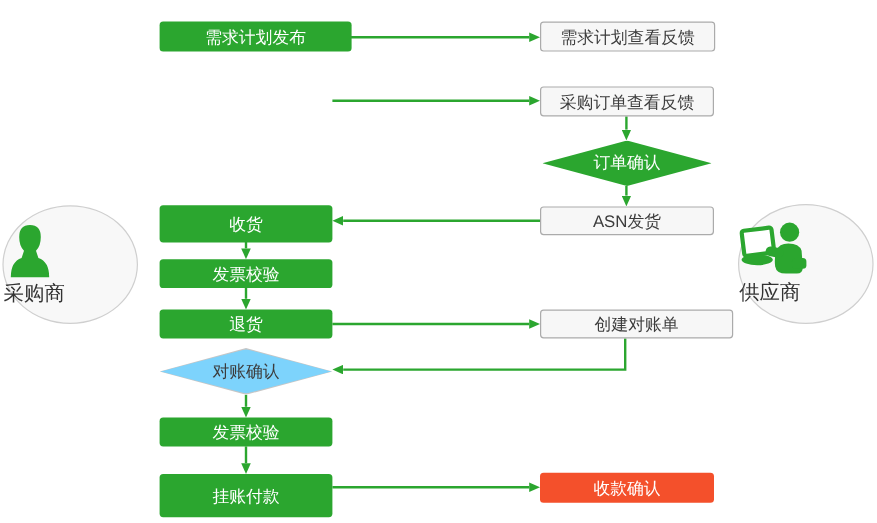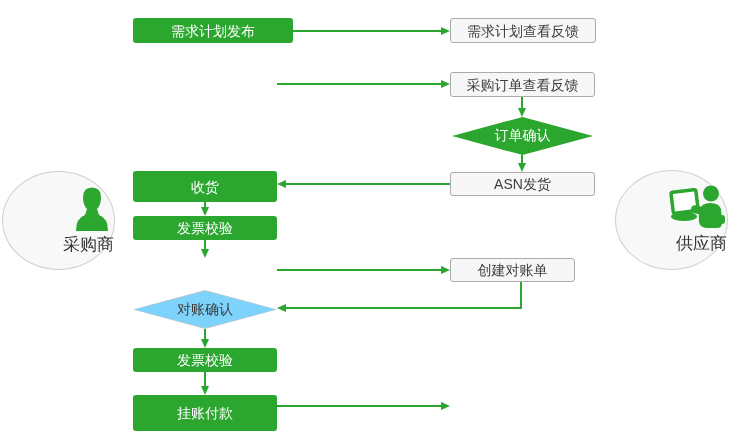--- a/index.html
+++ b/index.html
@@ -25,21 +25,21 @@
   .diamond-outer{position:absolute;clip-path:polygon(50% 0,100% 50%,50% 100%,0 50%);background:#C6C6C6;}
   .diamond-inner{
     position:absolute;left:1px;top:1px;right:1px;bottom:1px;
     clip-path:polygon(50% 0,100% 50%,50% 100%,0 50%);
     background:#7dd3fc;color:#3c3c3c;
     display:flex;align-items:center;justify-content:center;font-size:14px;white-space:nowrap;
   }
   .actor{
     position:absolute;box-sizing:border-box;border-radius:50%;
     background:#F8F8F8;border:1px solid #CFCFCF;
-    display:flex;flex-direction:column;align-items:flex-end;justify-content:center;
+    display:flex;flex-direction:column;align-items:flex-start;justify-content:center;
   }
   .actor-label{font-size:17px;color:#333333;margin-top:1px;white-space:nowrap;}
 </style>
 </head>
 <body>
 
 <div class="canvas">
 
   <svg class="edges" width="731" height="436" viewBox="0 0 731 436">
     <defs>
@@ -63,39 +63,41 @@
     </g>
   </svg>
 
   <div class="node green" style="left:133px;top:18px;width:160px;height:25px">需求计划发布</div>
 
 
   <div class="node green" style="left:133px;top:171px;width:144px;height:31px">收货</div>
 
   <div class="node green" style="left:133px;top:216px;width:144px;height:24px">发票校验</div>
 
+  <div class="node green" style="left:133px;top:258px;width:144px;height:24px">退货</div>
 
   <div class="diamond-outer" style="left:133px;top:290px;width:144px;height:39px">
     <div class="diamond-inner">对账确认</div>
   </div>
 
   <div class="node green" style="left:133px;top:348px;width:144px;height:24px">发票校验</div>
 
   <div class="node green" style="left:133px;top:395px;width:144px;height:36px">挂账付款</div>
 
   <div class="node plain" style="left:450px;top:18px;width:146px;height:25px">需求计划查看反馈</div>
 
   <div class="node plain" style="left:450px;top:72px;width:145px;height:25px">采购订单查看反馈</div>
 
   <div class="diamond green" style="left:452px;top:117px;width:141px;height:38px">订单确认</div>
 
   <div class="node plain" style="left:450px;top:172px;width:145px;height:24px">ASN发货</div>
 
-  <div class="node plain" style="left:450px;top:258px;width:125px;height:24px">创建对账单</div>
+  <div class="node plain" style="left:450px;top:258px;width:161px;height:24px">创建对账单</div>
 
+  <div class="node red" style="left:450px;top:394px;width:145px;height:25px">收款确认</div>
 
   <div class="actor" style="left:2px;top:171px;width:113px;height:99px">
     <svg width="44" height="46" viewBox="0 0 44 46">
       <path fill="#2BA62F" d="M6,45 Q6,32 15,29 L17,23 Q13,19 13,11.5 Q13,1.5 22,1.5 Q31,1.5 31,11.5 Q31,19 27,23 L29,29 Q38,32 38,45 Z"></path>
     </svg>
     <span class="actor-label">采购商</span>
   </div>
 
   <div class="actor" style="left:615px;top:170px;width:113px;height:100px">
     <svg width="58" height="46" viewBox="0 0 58 46">

